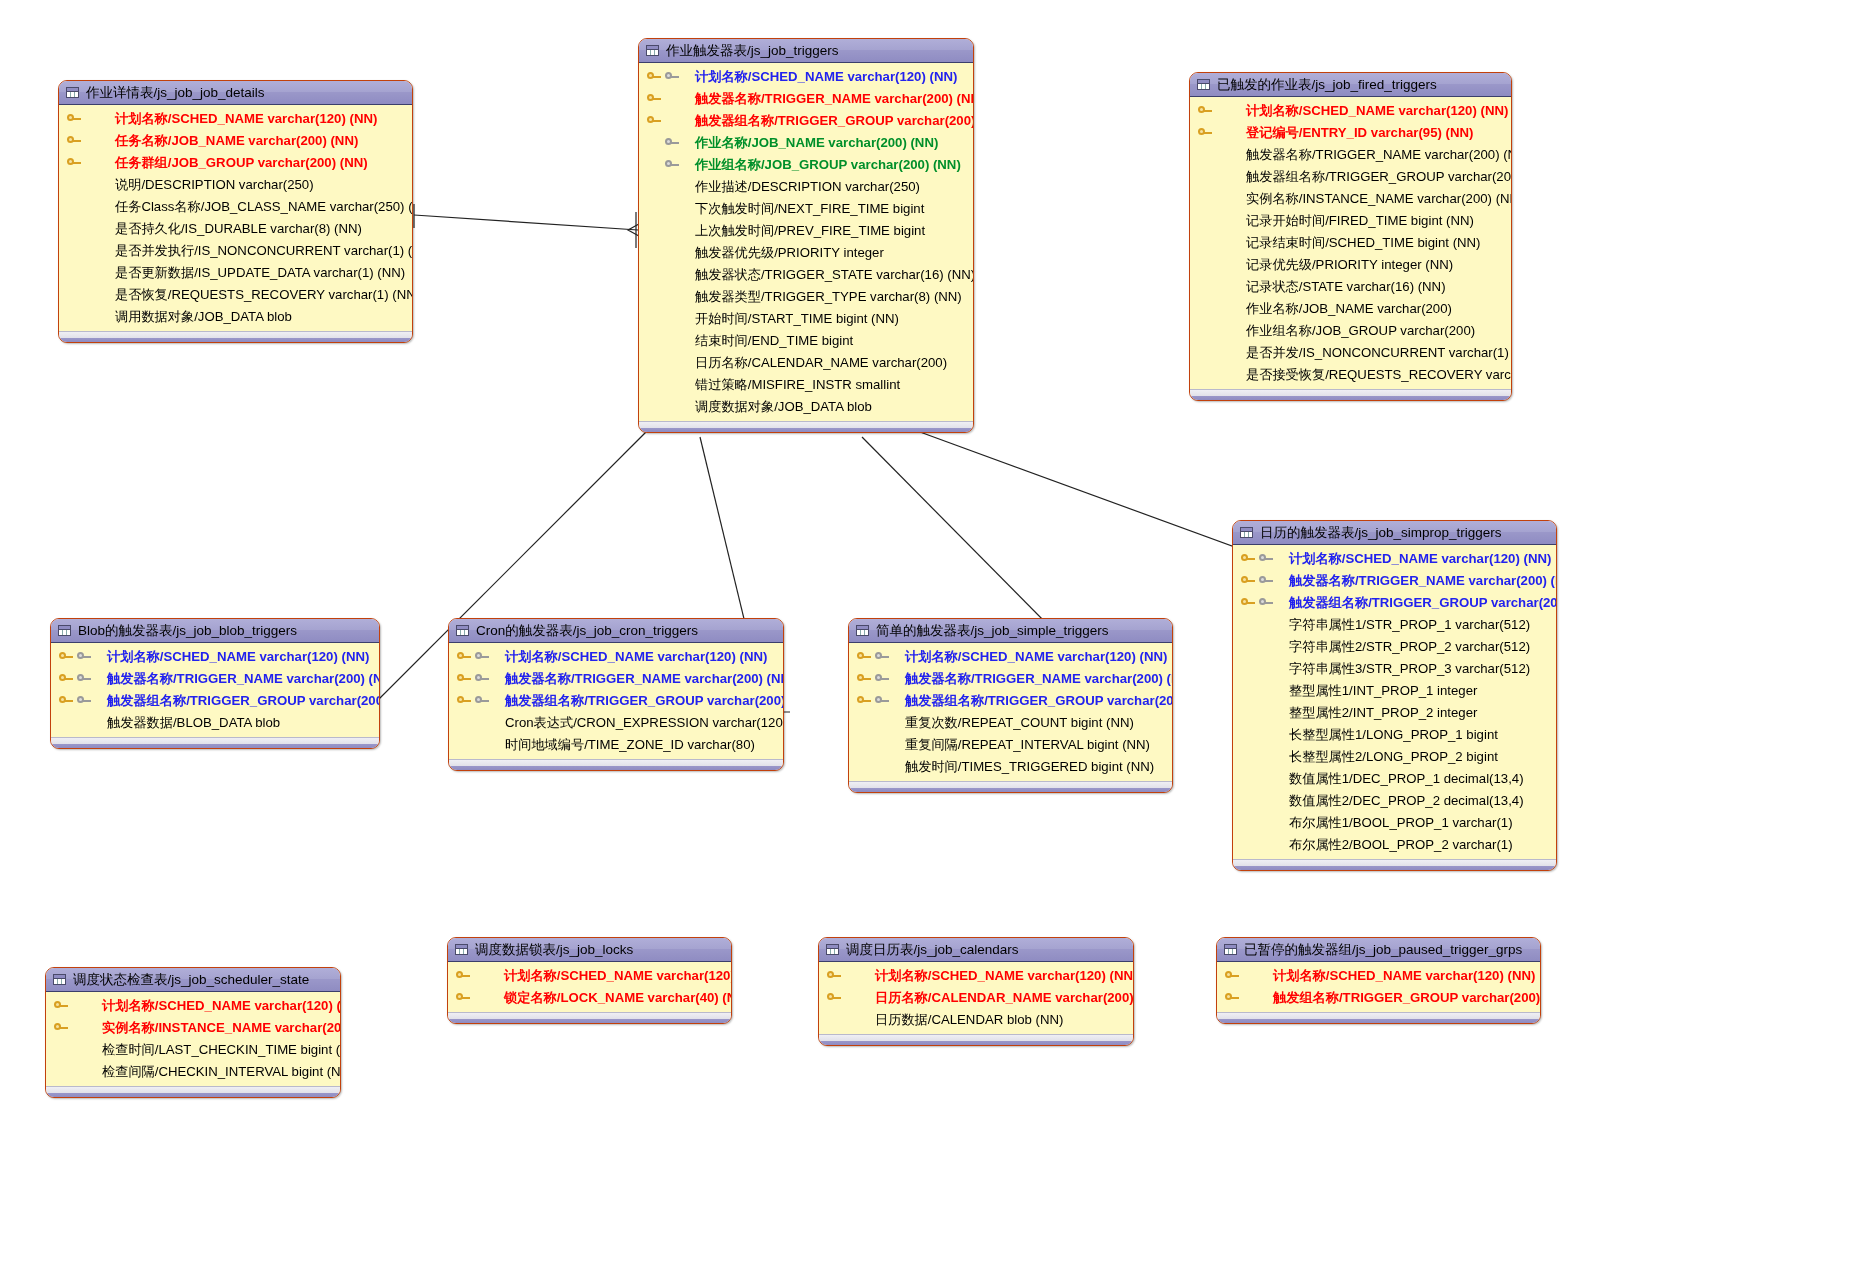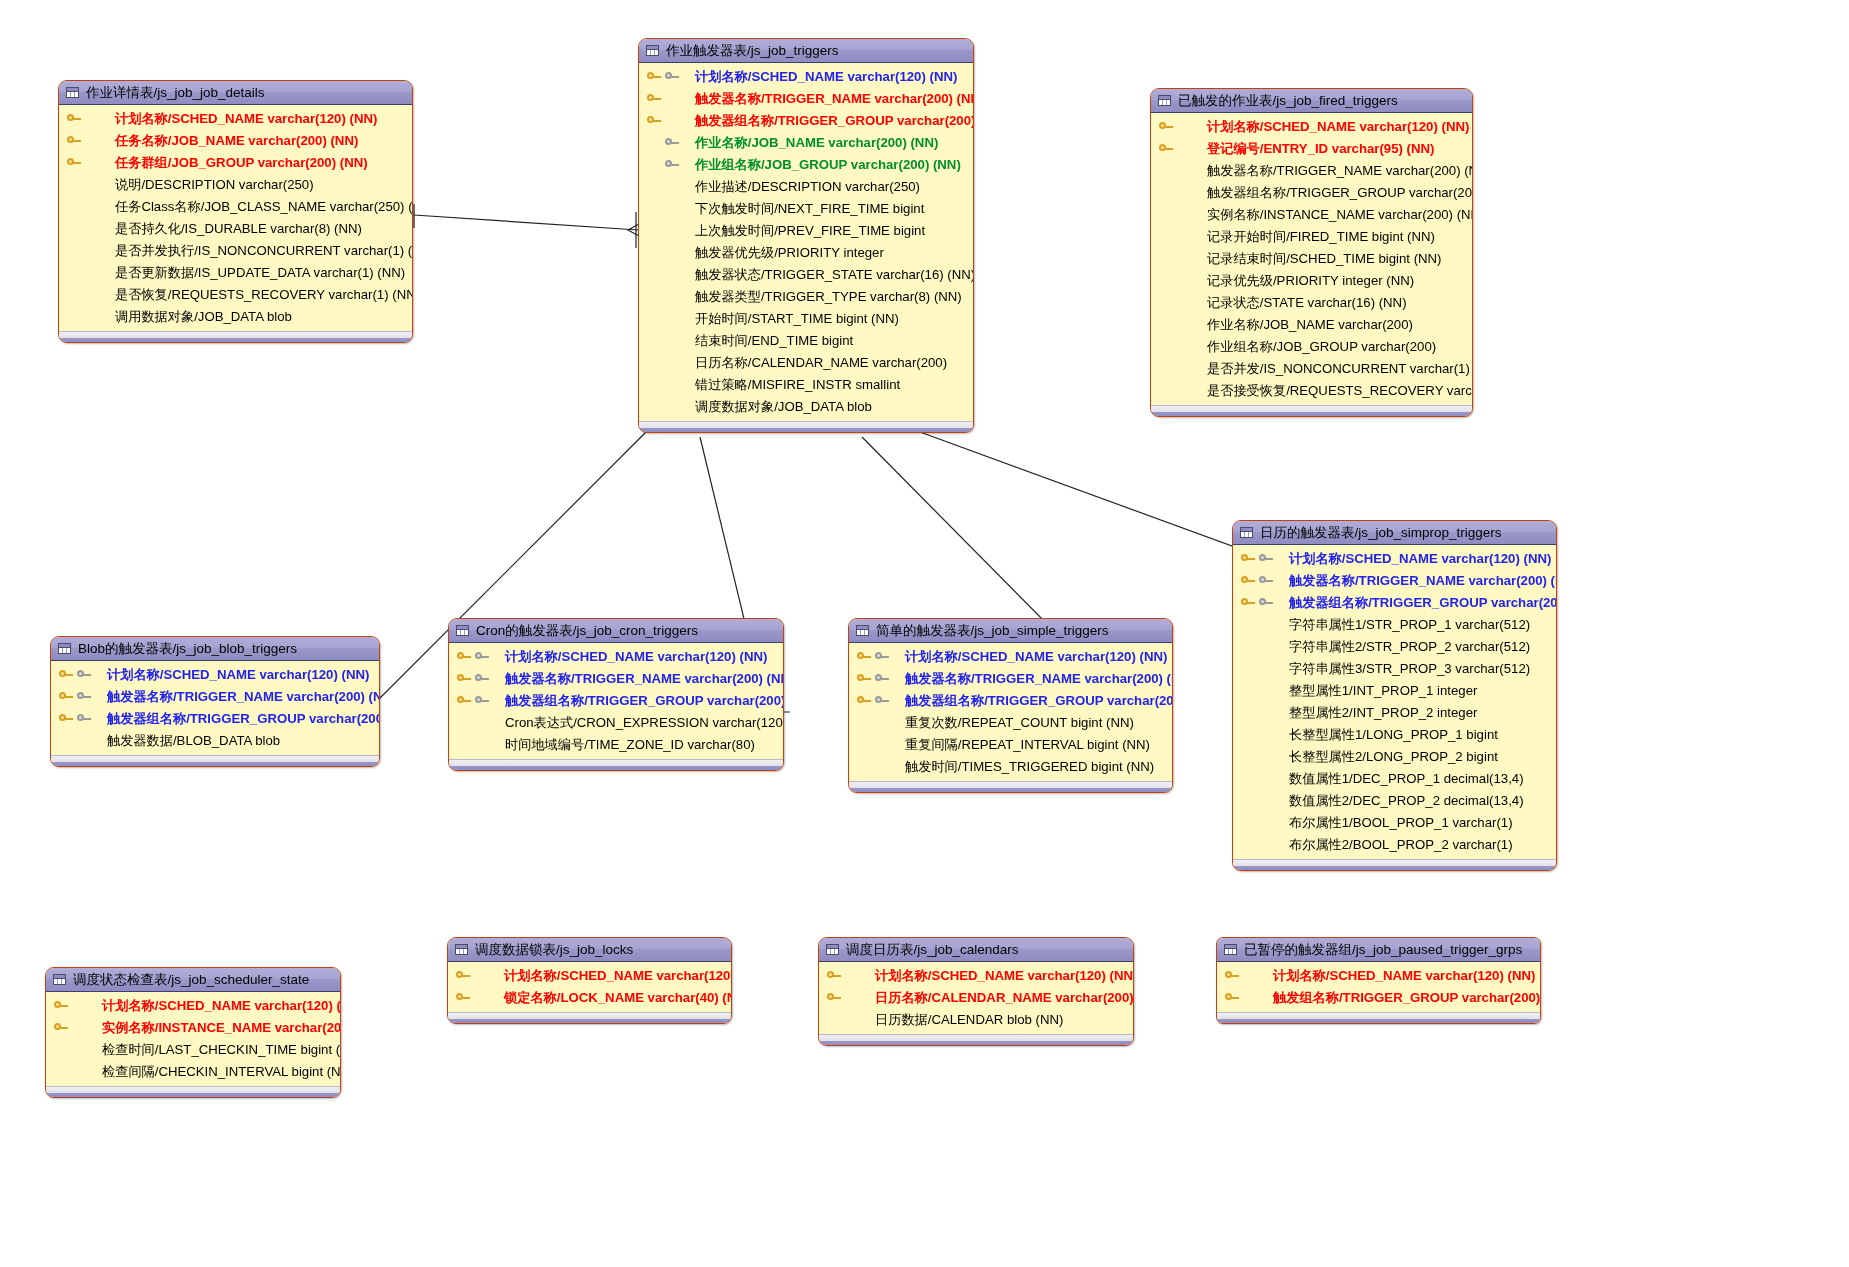--- a/index.html
+++ b/index.html
@@ -361,21 +361,21 @@
         <div class="attr c-black">
           <span class="keys">
             <span class="key none"></span>
             <span class="key none"></span>
           </span>
           <span class="attr-label">调度数据对象/JOB_DATA blob</span>
         </div>
       </div>
       <div class="ent-footer"></div>
     </div>
-    <div class="entity" style="left: 1150px; top: 72px; width: 323px; margin-top: 16px;">
+    <div class="entity" style="left: 1189px; top: 72px; width: 323px;">
       <div class="ent-header">
         <span class="tbl-icon"></span>
         <span class="ent-title">已触发的作业表/js_job_fired_triggers</span>
       </div>
       <div class="ent-body">
         <div class="attr c-red">
           <span class="keys">
             <span class="key pk"></span>
             <span class="key none"></span>
           </span>
@@ -568,21 +568,21 @@
         <div class="attr c-black">
           <span class="keys">
             <span class="key none"></span>
             <span class="key none"></span>
           </span>
           <span class="attr-label">布尔属性2/BOOL_PROP_2 varchar(1)</span>
         </div>
       </div>
       <div class="ent-footer"></div>
     </div>
-    <div class="entity" style="left: 50px; top: 636px; width: 330px;">
+    <div class="entity" style="left: 50px; top: 618px; width: 330px;">
       <div class="ent-header">
         <span class="tbl-icon"></span>
         <span class="ent-title">Blob的触发器表/js_job_blob_triggers</span>
       </div>
       <div class="ent-body">
         <div class="attr c-blue">
           <span class="keys">
             <span class="key pk"></span>
             <span class="key fk"></span>
           </span>
@@ -790,21 +790,21 @@
         <div class="attr c-black">
           <span class="keys">
             <span class="key none"></span>
             <span class="key none"></span>
           </span>
           <span class="attr-label">日历数据/CALENDAR blob (NN)</span>
         </div>
       </div>
       <div class="ent-footer"></div>
     </div>
-    <div class="entity" style="left: 1216px; top: 937px; width: 325px; border-radius: 7px;">
+    <div class="entity" style="left: 1216px; top: 937px; width: 325px;">
       <div class="ent-header">
         <span class="tbl-icon"></span>
         <span class="ent-title">已暂停的触发器组/js_job_paused_trigger_grps</span>
       </div>
       <div class="ent-body">
         <div class="attr c-red">
           <span class="keys">
             <span class="key pk"></span>
             <span class="key none"></span>
           </span>

